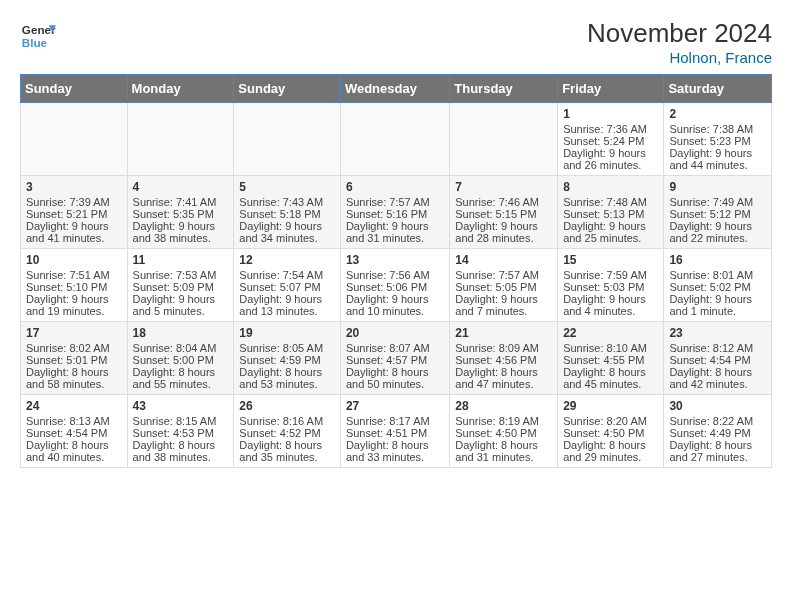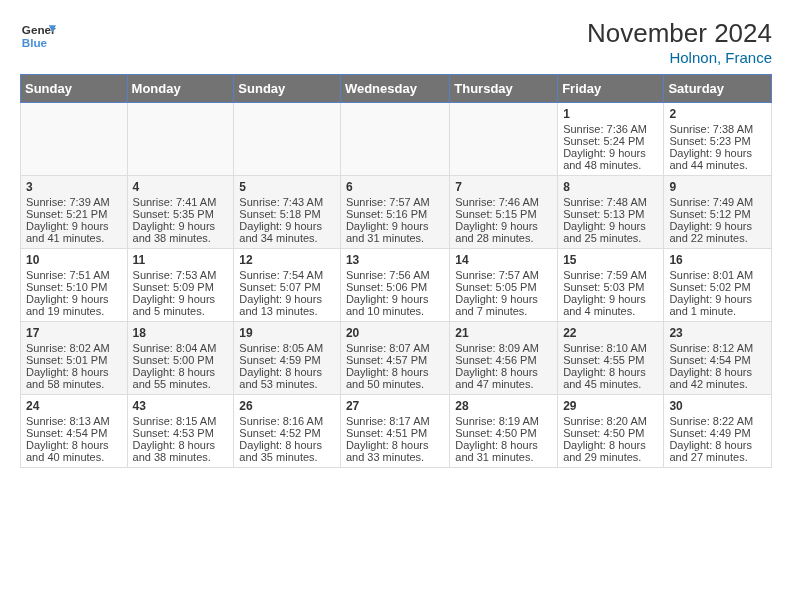--- a/index.html
+++ b/index.html
@@ -107,21 +107,21 @@
     <tr>
           <td class="empty-cell"></td>
           <td class="empty-cell"></td>
           <td class="empty-cell"></td>
           <td class="empty-cell"></td>
           <td class="empty-cell"></td>
           <td>
             <span class="day-num">1</span>
             <div>Sunrise: 7:36 AM</div>
             <div>Sunset: 5:24 PM</div>
-            <div>Daylight: 9 hours and 48 minutes.</div>
+            <div>Daylight: 9 hours and 26 minutes.</div>
           </td>
           <td>
             <span class="day-num">2</span>
             <div>Sunrise: 7:38 AM</div>
             <div>Sunset: 5:23 PM</div>
             <div>Daylight: 9 hours and 44 minutes.</div>
           </td>
         </tr>
         <tr>
           <td>

